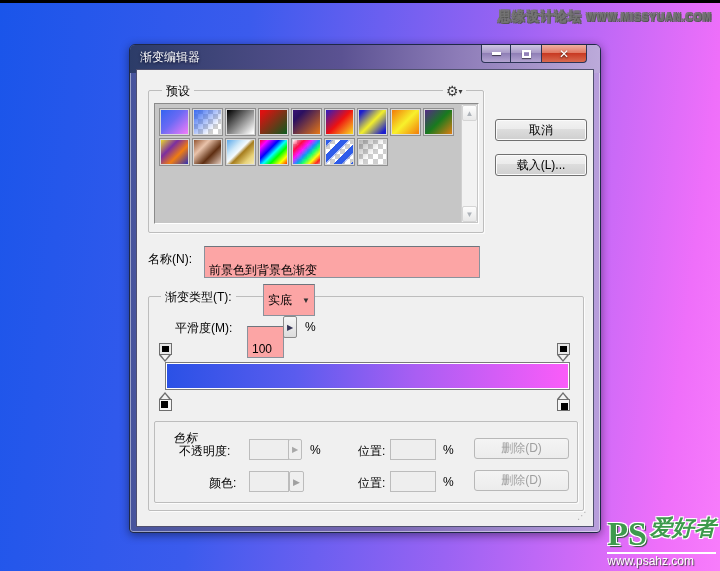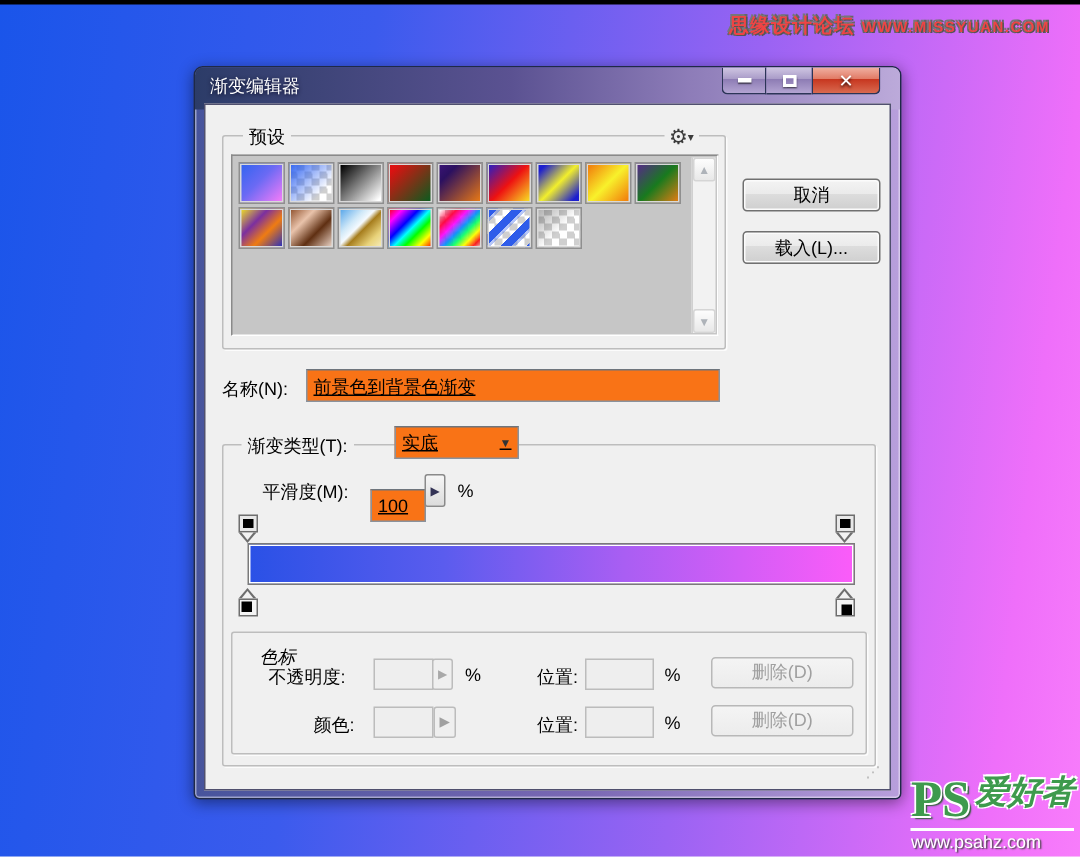--- a/index.html
+++ b/index.html
@@ -2,21 +2,21 @@
 <html><head>
 <meta charset="utf-8">
 <style>
   * { margin:0; padding:0; box-sizing:border-box; }
   html,body { width:720px; height:571px; overflow:hidden; }
   body { font-family:"Liberation Sans","DejaVu Sans",sans-serif; font-size:12px; color:#000; position:relative; }
 
   .topbar { position:absolute; left:0; top:0; width:720px; height:3px; background:#000; z-index:5; }
 
   
-  .wm-top { position:absolute; top:8px; right:20px; z-index:6; color:#ef4444; font-weight:bold;
+  .wm-top { position:absolute; top:8px; right:8px; z-index:6; color:#737373; font-weight:bold;
             text-shadow:1px 1px 0 #555, -1px -1px 0 #777, 1px -1px 0 #666, -1px 1px 0 #666; letter-spacing:1px; }
   .wm-top .cjk { font-size:13px; }
   .wm-top .url { font-size:10px; }
   .logo { position:absolute; right:4px; bottom:4px; z-index:6; text-align:left; line-height:1; }
   .logo .row1 { display:flex; align-items:flex-start; }
   .logo .ps { font-size:34px; font-weight:bold; font-family:"Liberation Serif",serif; color:#3e9a4d;
               text-shadow:1px 1px 0 #fff, -1px -1px 0 #fff, 1px -1px 0 #fff, -1px 1px 0 #fff, 2px 2px 1px #2a5c33; }
   .logo .fans { font-size:22px; font-weight:bold; font-style:italic; color:#3e9a4d; margin-left:3px;
               text-shadow:1px 1px 0 #fff, -1px -1px 0 #fff, 1px -1px 0 #fff, -1px 1px 0 #fff; }
   .logo .url { font-size:12px; color:#fff; text-shadow:1px 1px 1px #444; border-top:2px solid #fff; padding-top:1px; margin-top:1px; }
@@ -59,21 +59,21 @@
 
   
   .btn { position:absolute; height:22px; border:1px solid #707070; border-radius:3px; font-size:12px;
          display:flex; align-items:center; justify-content:center;
          background:linear-gradient(#f3f3f3,#ebebeb 45%,#dddddd 46%,#cfcfcf); box-shadow:inset 0 0 0 1px #fbfbfb; }
   .btn.focused { border-color:#3c7fb1; box-shadow:inset 0 0 0 2px #a9d9f2; }
   .btn.disabled { border-color:#b8b8b8; color:#9f9f9f; background:linear-gradient(#f4f4f4,#ececec); box-shadow:none; }
   .col-btn { left:358px; width:92px; }
 
   
-  .field { position:absolute; background:#f97316; border:1px solid #8a929c; border-top-color:#6e757d; padding:3px 4px; font-size:12px;text-decoration:underline; }
+  .field { position:absolute; background:#fca5a5; border:1px solid #8a929c; border-top-color:#6e757d; padding:15px 4px; font-size:12px; }
   .combo { display:flex; align-items:center; justify-content:space-between; }
   .combo .arrow { font-size:8px; color:#333; margin-left:6px; }
   .spin { position:absolute; width:14px; height:22px; border:1px solid #8a8a8a; border-radius:2px;
           background:linear-gradient(#f6f6f6,#dcdcdc); display:flex; align-items:center; justify-content:center; font-size:8px; color:#335; }
   .label { position:absolute; font-size:12px; white-space:nowrap; }
   .label.dis, .unit.dis { color:#000000; }
   .unit { position:absolute; font-size:12px; }
   .dfield { position:absolute; background:#eeeeee; border:1px solid #bcbcbc; }
   .dspin { position:absolute; border:1px solid #bcbcbc; border-radius:2px; background:#efefef;
            display:flex; align-items:center; justify-content:center; font-size:8px; color:#a8a8a8; }
@@ -155,21 +155,21 @@
     </div>
 
     <div class="btn col-btn" style="top:84px;">载入(L)...</div>
     <div class="btn col-btn" style="top:49px;">取消</div>
 
     <span class="label" style="left:11px; top:181px;">名称(N):</span>
     <div class="field" style="left:67px; top:176px; width:276px; height:22px;">前景色到背景色渐变</div>
 
     <div class="group" style="left:11px; top:226px; width:436px; height:215px;"></div>
     <span class="group-label" style="left:24px; top:219px;">渐变类型(T):</span>
-    <div class="field combo" style="left:126px; top:214px; width:83px; height:22px;">
+    <div class="field combo" style="left:126px; top:214px; width:52px; height:22px;">
       <span>实底</span>
       <span class="arrow">▼</span>
     </div>
 
     <span class="label" style="left:38px; top:250px;">平滑度(M):</span>
     <div class="field" style="left:110px; top:256px; width:37px; height:22px;">100</div>
     <div class="spin" style="left:146px; top:246px;">▶</div>
     <span class="unit" style="left:168px; top:250px;">%</span>
 
     <div class="gbar" style="background: linear-gradient(to right, rgb(42, 81, 230) 0%, rgb(90, 92, 238) 32%, rgb(169, 94, 243) 62%, rgb(251, 92, 249) 100%);"></div>

